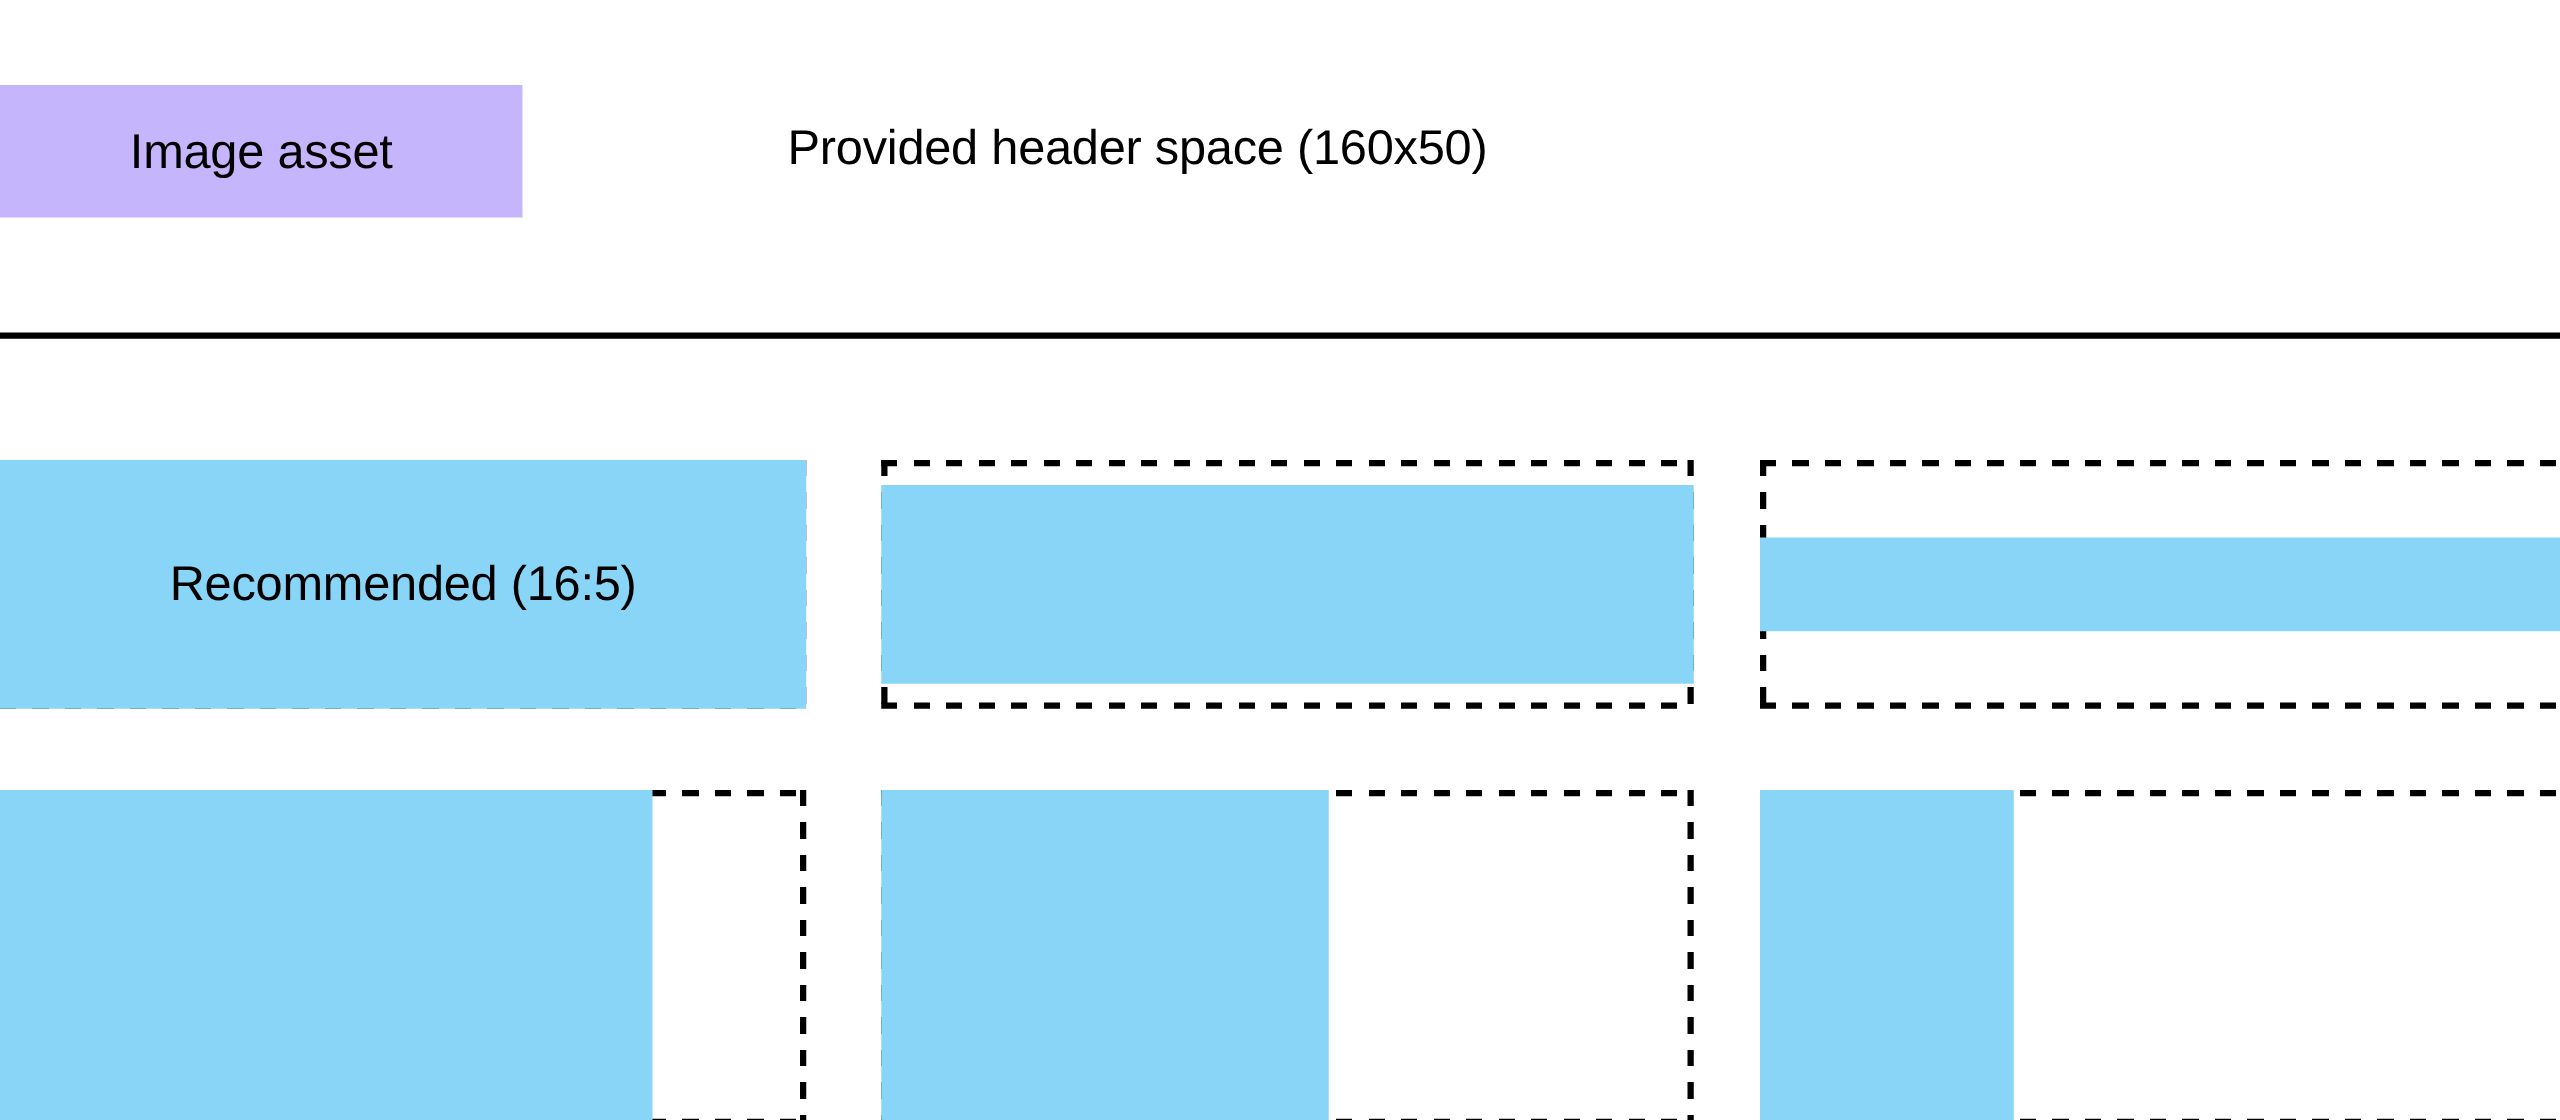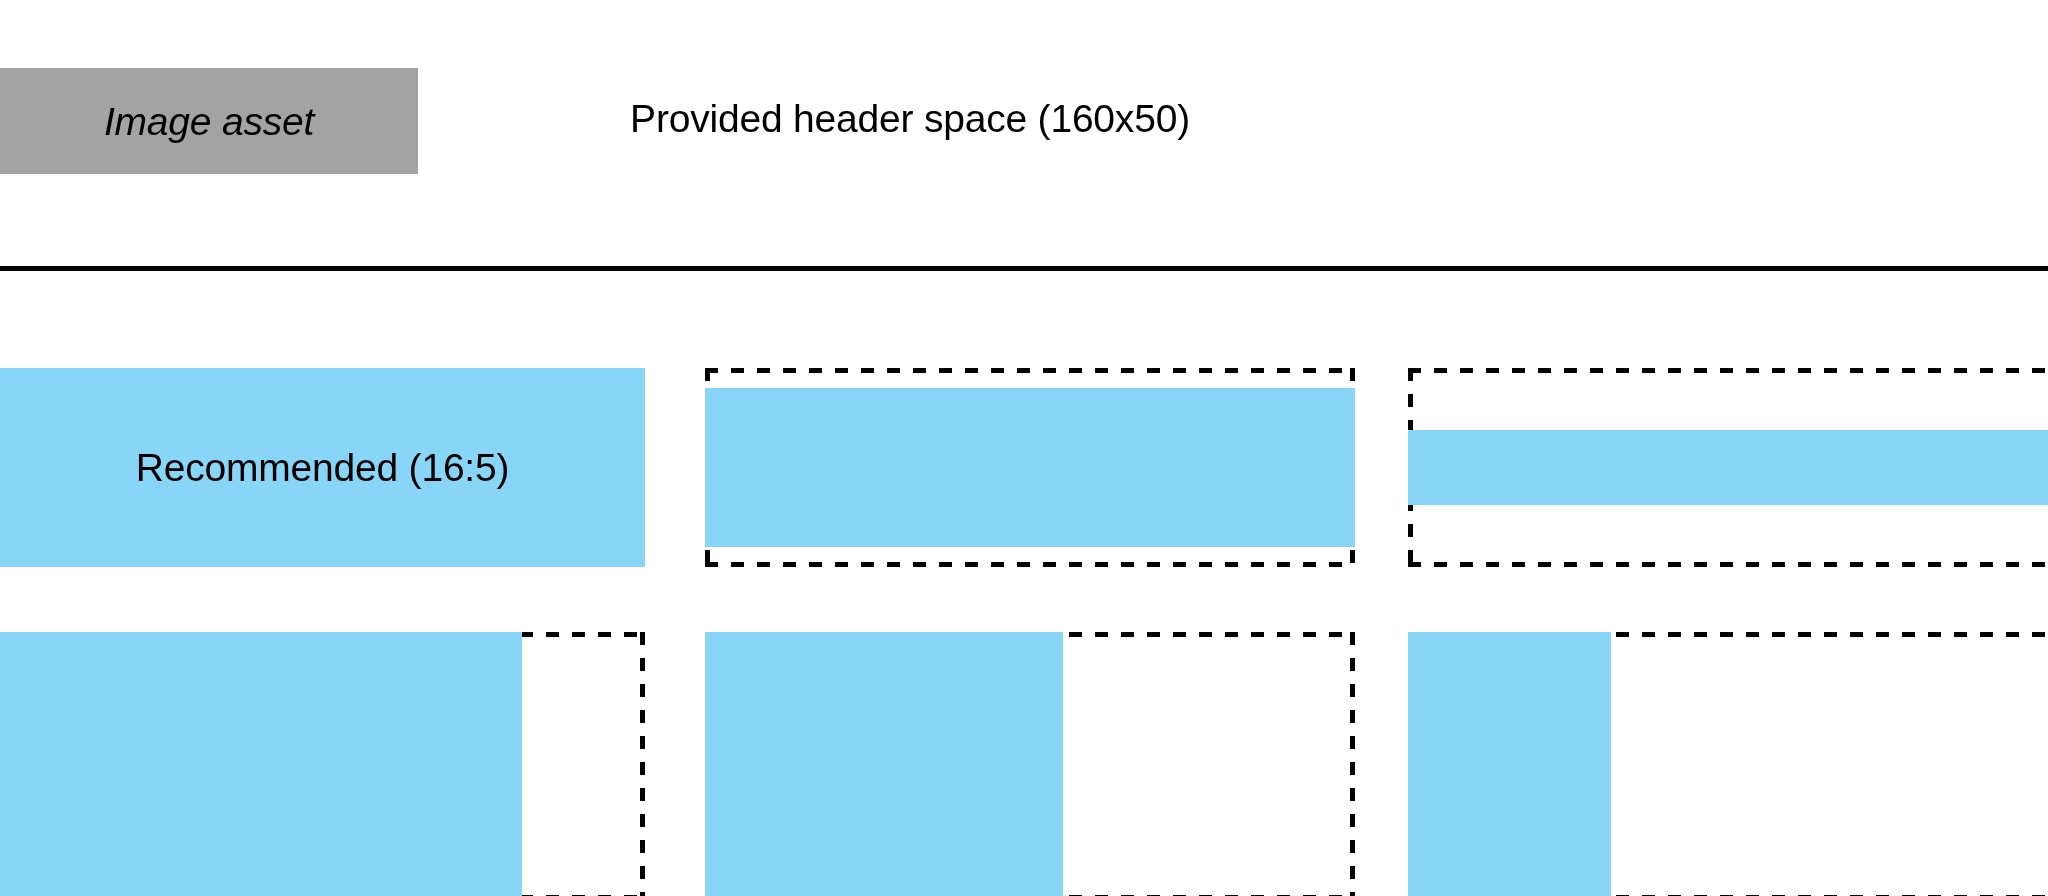--- a/index.html
+++ b/index.html
@@ -136,21 +136,21 @@
 
   #cell-r2c1 .sample-fill { left: 0; top: 0; bottom: 0; width: 81%; }
   #cell-r2c2 .sample-fill { left: 0; top: 0; bottom: 0; width: 55%; }
   #cell-r2c3 .sample-fill { left: 0; top: 0; bottom: 0; width: 29%; }
 </style>
 </head>
 <body>
 
 <div id="header-row">
 
-  <div id="image-asset-swatch" style="background: #a3a3a3; font-style: italic;">
+  <div id="image-asset-swatch" style="background: #c4b5fd;">
     <span class="swatch-label">Image asset</span>
   </div>
 
   <div id="provided-header-space" class="dashed-box">
     <span class="space-label">Provided header space (160x50)</span>
   </div>
 
 </div>
 
 <div id="divider-line" style="background: rgb(0, 0, 0); height: 5px;"></div>

